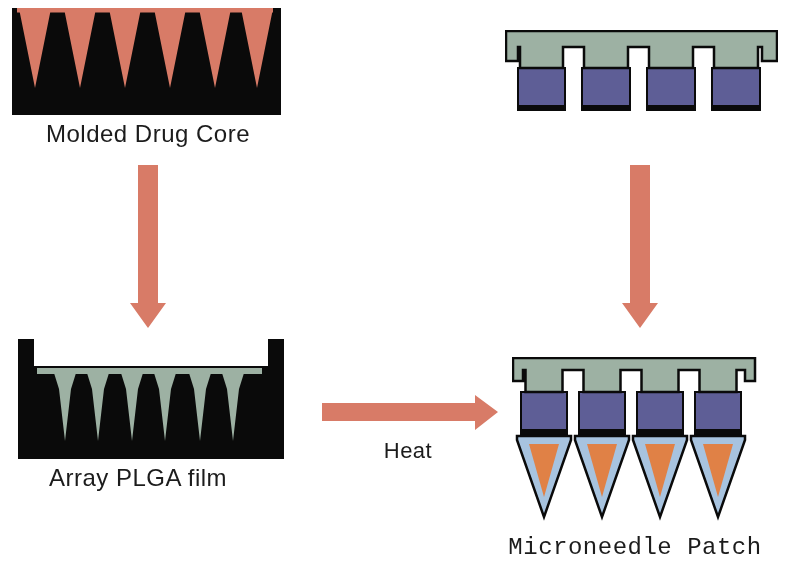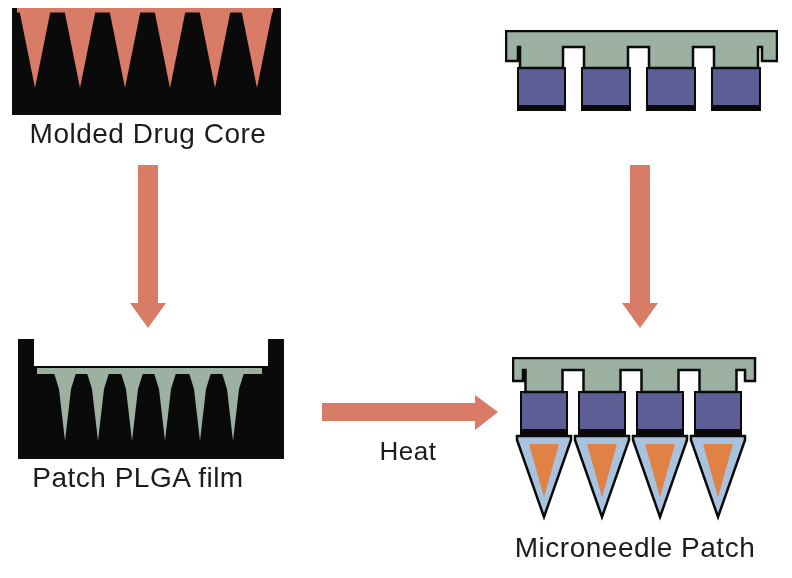--- a/index.html
+++ b/index.html
@@ -14,33 +14,33 @@
     background: var(--bg, #ffffff);
     overflow: hidden;
     font-family: "Liberation Sans", sans-serif;
   }
   .fig {
     position: absolute;
     display: block;
   }
   .lbl {
     position: absolute;
-    font-size: 28px;
+    font-size: 24px;
     font-weight: 400;
     letter-spacing: 0.5px;
     color: var(--text, #1c1c1c);
     text-align: center;
     white-space: nowrap;
     line-height: 30px;
   }
   .lbl-drug-core   { left: 10px;  top: 119px; width: 276px; }
   .lbl-plga-array  { left: 498px; top: 125px; width: 288px; }
   .lbl-plga-film   { left: 12px;  top: 463px; width: 252px; }
-  .lbl-patch       { left: 503px; top: 533px; width: 264px; }
-  .lbl-heat        { left: 360px; top: 436px; width: 96px; font-size: 26px; }
+  .lbl-patch       { left: 503px; top: 533px; width: 264px; font-family: Liberation Mono, monospace; }
+  .lbl-heat        { left: 360px; top: 436px; width: 96px; font-size: 22px; }
 </style>
 </head>
 <body>
 
 <div class="canvas">
 
   <svg class="fig" style="left:12px; top:8px;" width="269" height="107" viewBox="0 0 269 107">
     <rect x="0" y="0" width="269" height="107" fill="var(--ink)"></rect>
     <path fill="var(--salmon)" d="
       M5,0 H261 V4.5 H5 Z
@@ -82,21 +82,21 @@
     <path fill="var(--ink)" d="M2,2 H18 V29 H252 V2 H268 V122 H2 Z"></path>
     <path fill="var(--sage)" d="
       M21,31 H246 V37 H21 Z
       M38,36  L60,36  L55,52  L49,104  L43,52  Z
       M71,36  L93,36  L88,52  L82,104  L76,52  Z
       M105,36 L127,36 L122,52 L116,104 L110,52 Z
       M138,36 L160,36 L155,52 L149,104 L143,52 Z
       M173,36 L195,36 L190,52 L184,104 L178,52 Z
       M206,36 L228,36 L223,52 L217,104 L211,52 Z"></path>
   </svg>
-  <div class="lbl lbl-plga-film">Patch PLGA film</div>
+  <div class="lbl lbl-plga-film">Array PLGA film</div>
 
   <svg class="fig" style="left:320px; top:393px;" width="180" height="40" viewBox="0 0 180 40">
     <polygon fill="var(--salmon)" points="2,10 155,10 155,2 178,19 155,37 155,28 2,28"></polygon>
   </svg>
   <div class="lbl lbl-heat">Heat</div>
 
   <svg class="fig" style="left:512px; top:357px;" width="245" height="165" viewBox="0 0 245 165">
     <g fill="var(--purple)" stroke="var(--ink)" stroke-width="2">
       <rect x="9" y="35" width="46" height="39"></rect>
       <rect x="67" y="35" width="46" height="39"></rect>

